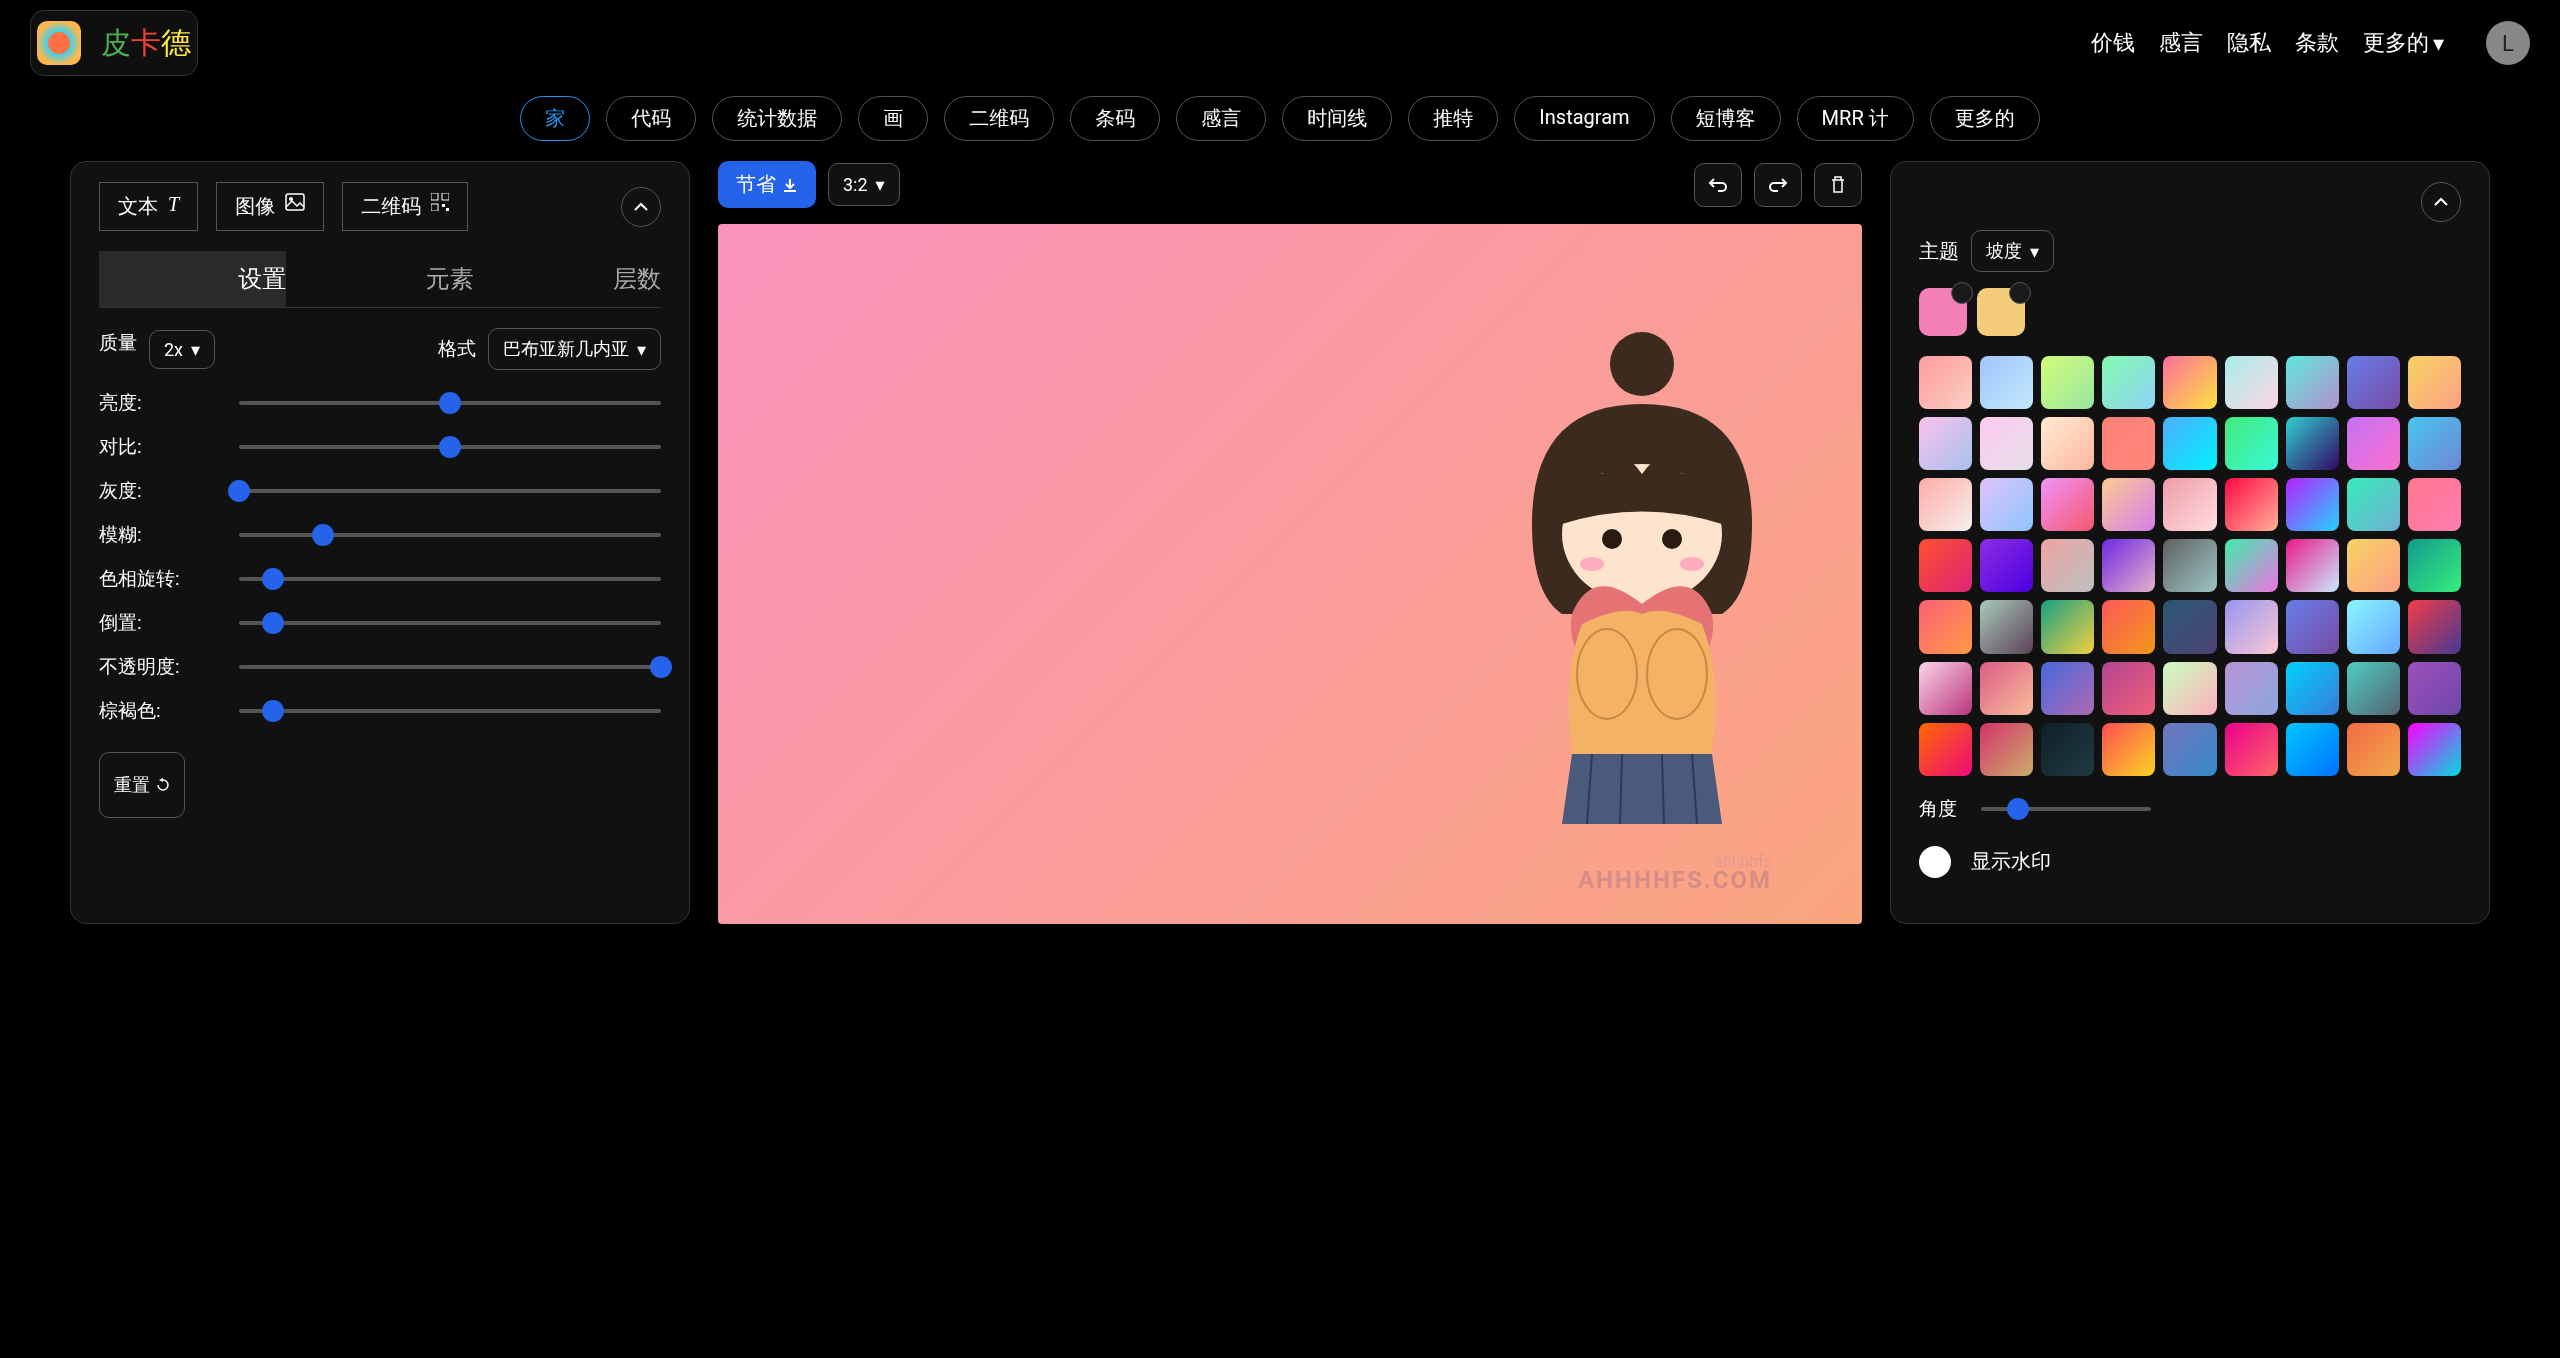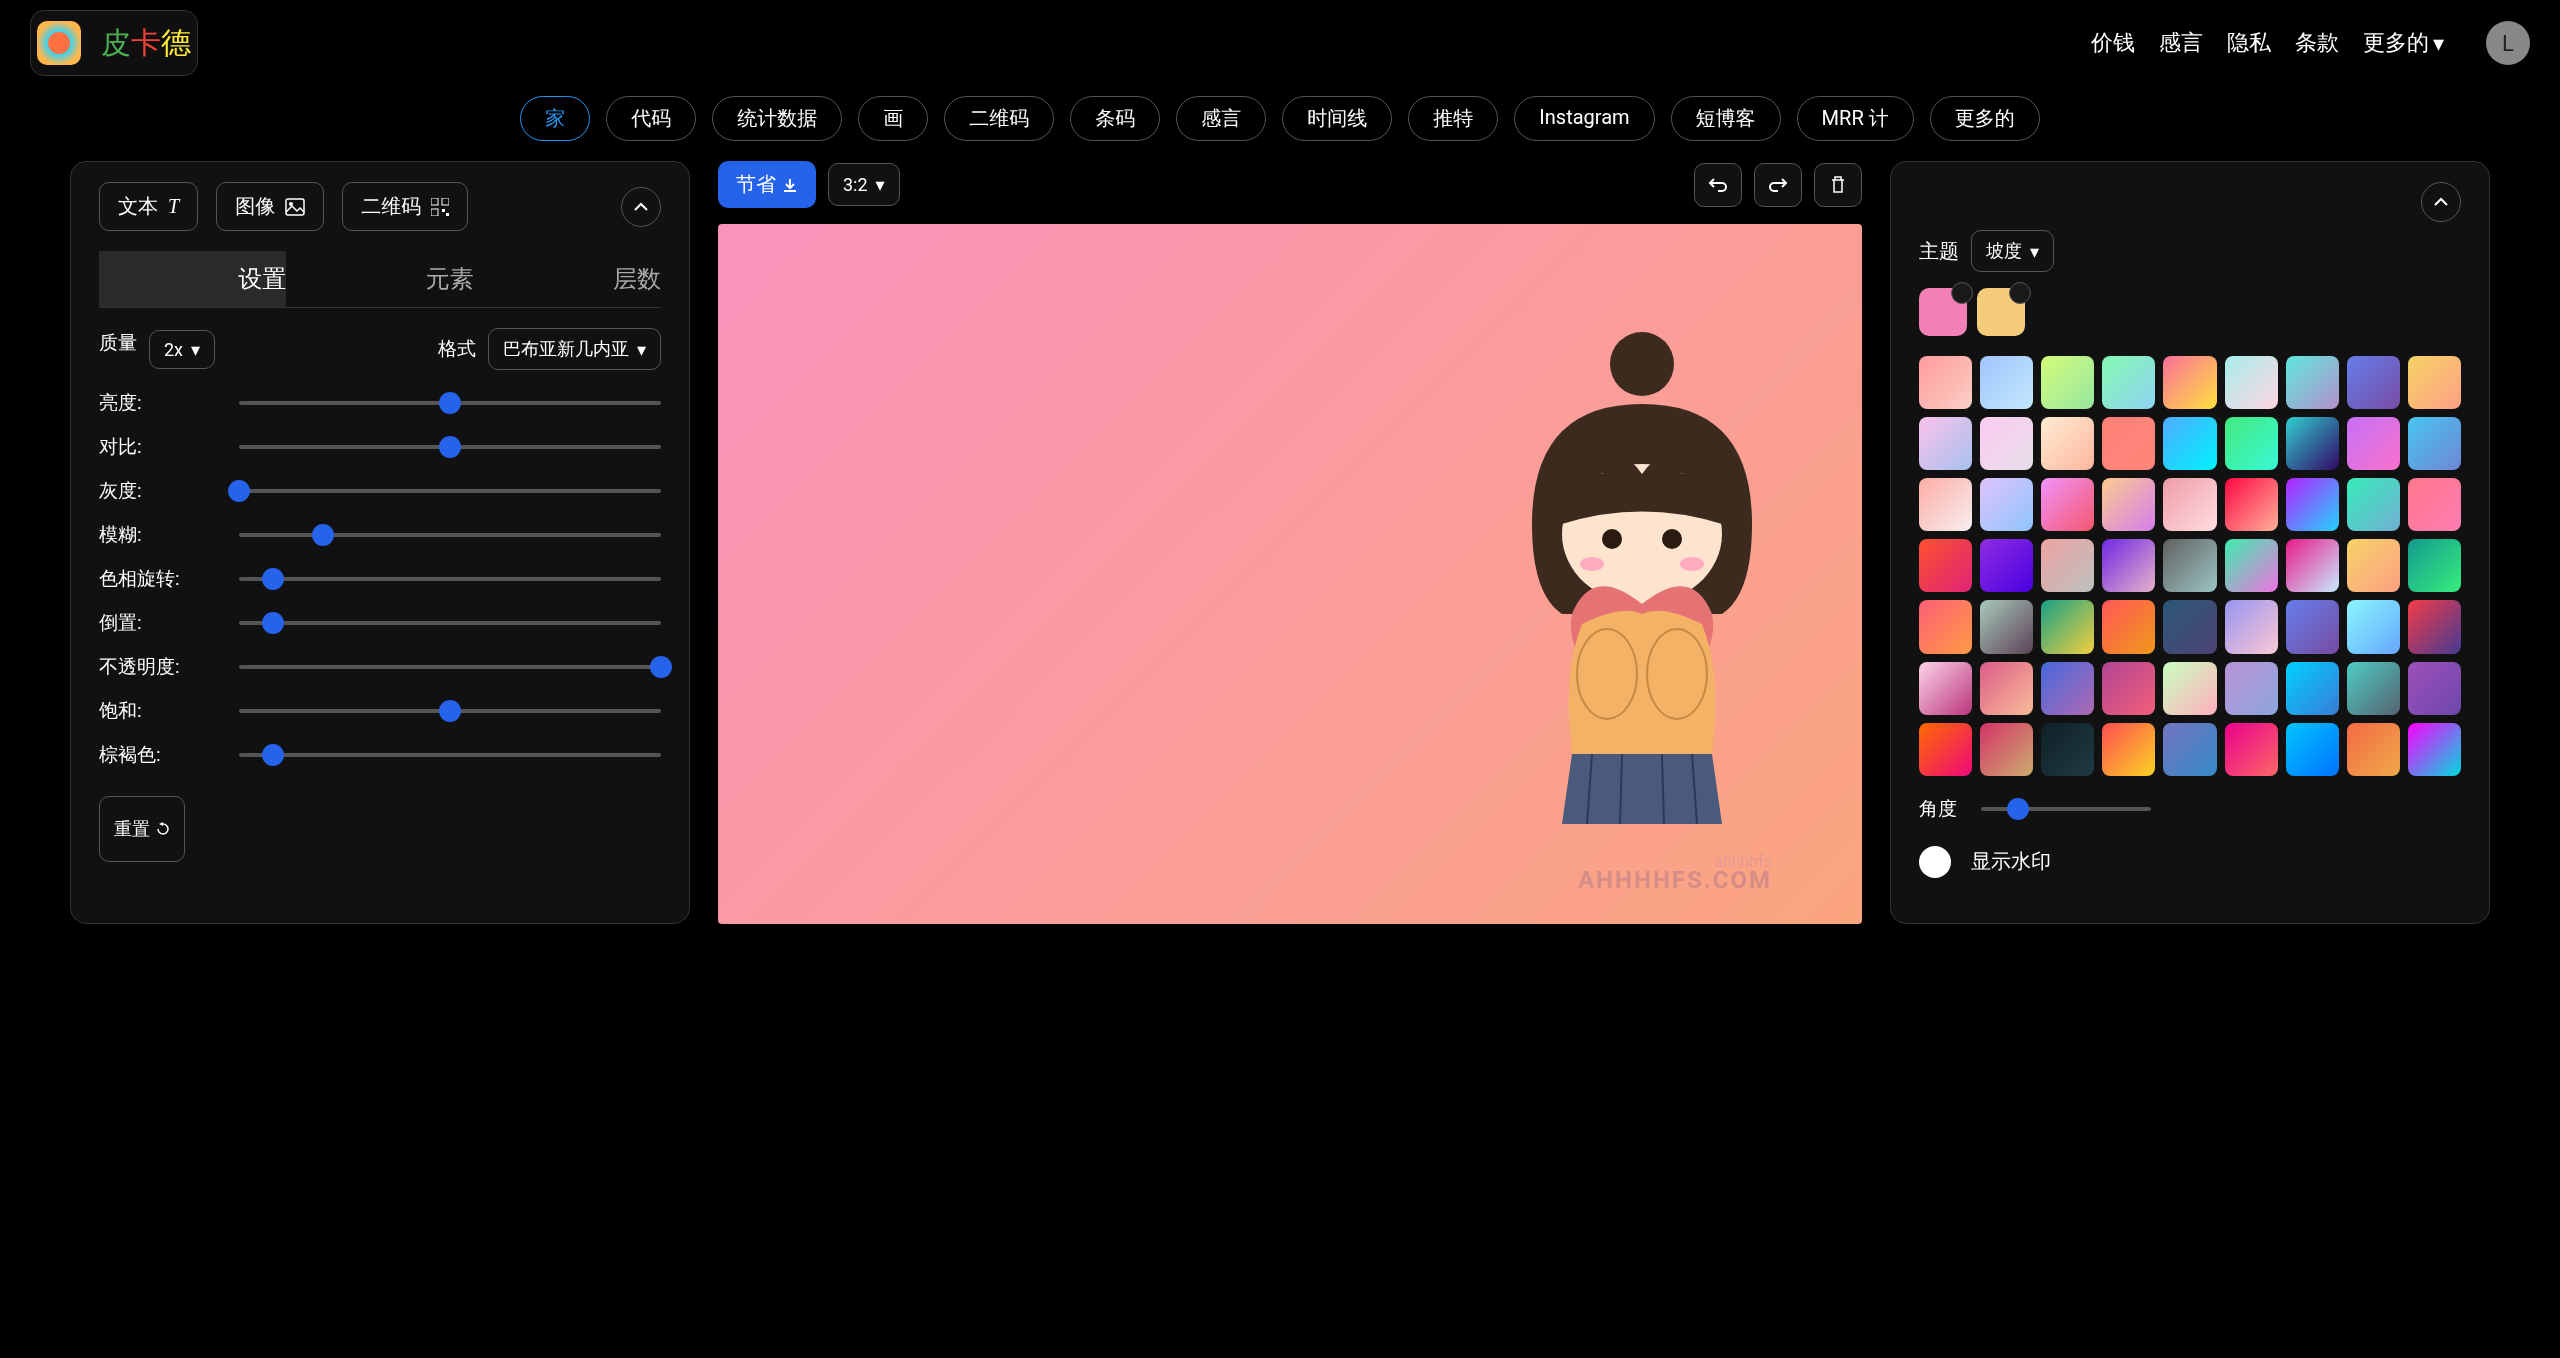--- a/index.html
+++ b/index.html
@@ -191,24 +191,24 @@
 }
 .panel-header {
   display: flex;
   justify-content: space-between;
   align-items: center;
   margin-bottom: 20px;
 }
 .tool-btns { display: flex; gap: 18px; }
 .tool-btn {
   border: 1px solid #555;
-  border-radius: 10px;
+  border-radius: 0;
   padding: 10px 18px;
   display: flex;
-  align-items: center;
+  align-items: flex-start;
   gap: 10px;
   font-size: 20px;
   cursor: pointer;
 }
 .collapse-btn {
   width: 40px;
   height: 40px;
   border: 1px solid #555;
   border-radius: 50%;
   display: flex;
@@ -477,26 +477,20 @@
         <div class="slider-row">
           <div class="slider-label">倒置:</div>
           <div class="slider">
             <div class="slider-thumb" style="left: 8%;"></div>
           </div>
         </div>
         <div class="slider-row">
           <div class="slider-label">不透明度:</div>
           <div class="slider">
             <div class="slider-thumb" style="left: 100%;"></div>
-          </div>
-        </div>
-        <div class="slider-row">
-          <div class="slider-label">饱和:</div>
-          <div class="slider">
-            <div class="slider-thumb" style="left: 50%;"></div>
           </div>
         </div>
         <div class="slider-row">
           <div class="slider-label">棕褐色:</div>
           <div class="slider">
             <div class="slider-thumb" style="left: 8%;"></div>
           </div>
         </div>
       </div>
     <div class="reset-btn">

